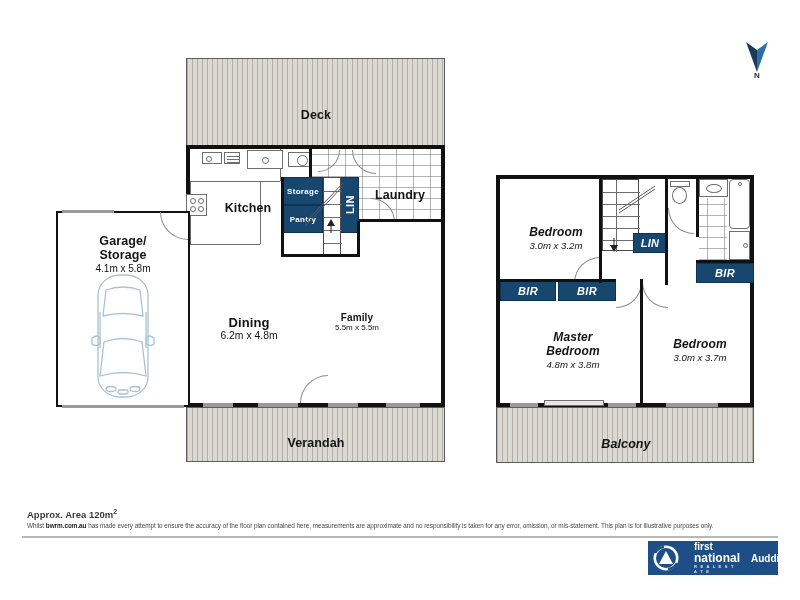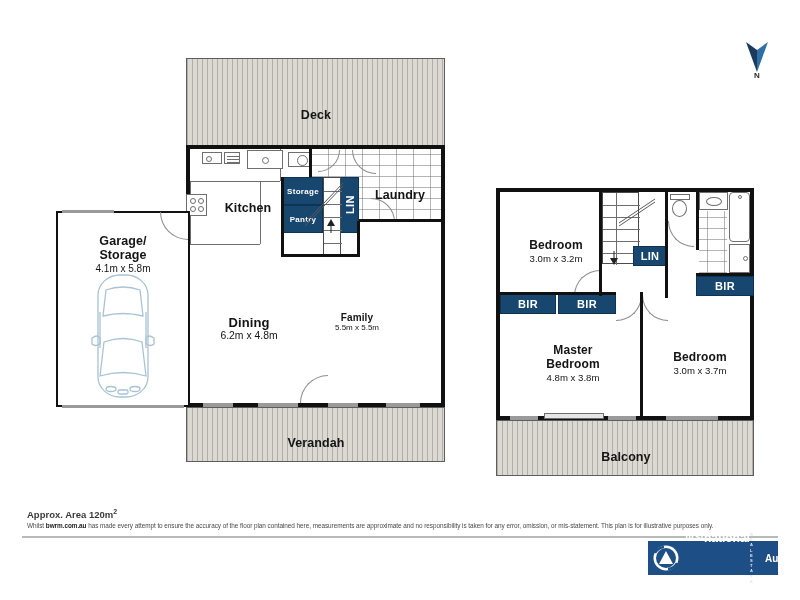--- a/index.html
+++ b/index.html
@@ -59,21 +59,21 @@
   #approx sup{font-size:7px;}
   #disclaimer{position:absolute;left:27px;top:27px;font-size:6.4px;color:#4a4a4a;
               letter-spacing:-.05px;white-space:nowrap;}
   #disclaimer b{font-weight:700;color:#222;}
   #rule{position:absolute;left:22px;top:41px;width:756px;height:1.5px;background:#b9b9b9;}
   #addr{position:absolute;left:27px;top:49px;font-size:15.5px;font-weight:700;color:#111;
         letter-spacing:-.25px;}
   #logo{position:absolute;left:648px;top:46px;width:130px;height:34px;background:#1d4f86;
         display:flex;align-items:center;}
   #logo .emblem{width:28px;height:28px;margin-left:4px;flex:0 0 auto;position:relative;}
-  #logo .lt{display:flex;flex-direction:row;justify-content:center;margin-left:5px;}
+  #logo .lt{display:flex;flex-direction:column;justify-content:center;margin-left:14px;}
   #logo .l1{font-size:10px;font-weight:700;color:#fff;line-height:1.02;}
   #logo .l2{font-size:12px;font-weight:700;color:#fff;line-height:1.02;}
   #logo .l3{font-size:4px;font-weight:700;color:#dfe7f0;letter-spacing:1.2px;line-height:1.3;}
   #logo .divider{width:1px;height:20px;background:#8fa9c6;margin:0 5px 0 6px;}
   #logo .brand{font-size:10px;color:#fff;font-weight:700;}
 
   
   #compass{position:absolute;left:740px;top:38px;width:34px;height:46px;}
   #compass .n{position:absolute;left:0;top:33px;width:34px;text-align:center;
               font-size:8px;font-weight:700;color:#2a2a2a;}
@@ -233,21 +233,21 @@
         </g>
       </svg>
     </div>
 
     <div class="abs deckarea" style="left:186px;top:407px;width:259px;height:55px;"></div>
     <div class="label" style="left:236px;top:421px;width:160px;font-size:12.5px;">
       <span>Verandah</span>
     </div>
   </div>
 
-  <div class="abs" style="left:470px;top:17px;width:330px;height:495px;">
+  <div class="abs" style="left:470px;top:4px;width:330px;height:495px;font-style:italic;">
 
     <div class="abs wall" style="left:26px;top:171px;width:258px;height:4px;"></div>
     <div class="abs wall" style="left:26px;top:171px;width:4px;height:232px;"></div>
     <div class="abs wall" style="left:280px;top:171px;width:4px;height:232px;"></div>
     <div class="abs wall" style="left:26px;top:399px;width:258px;height:4px;"></div>
     <div class="abs room" style="left:30px;top:175px;width:250px;height:224px;"></div>
 
     <div class="label" style="left:34px;top:208px;width:104px;font-size:12px;">
       <span>Bedroom</span>
       <span class="dim">3.0m x 3.2m</span>

